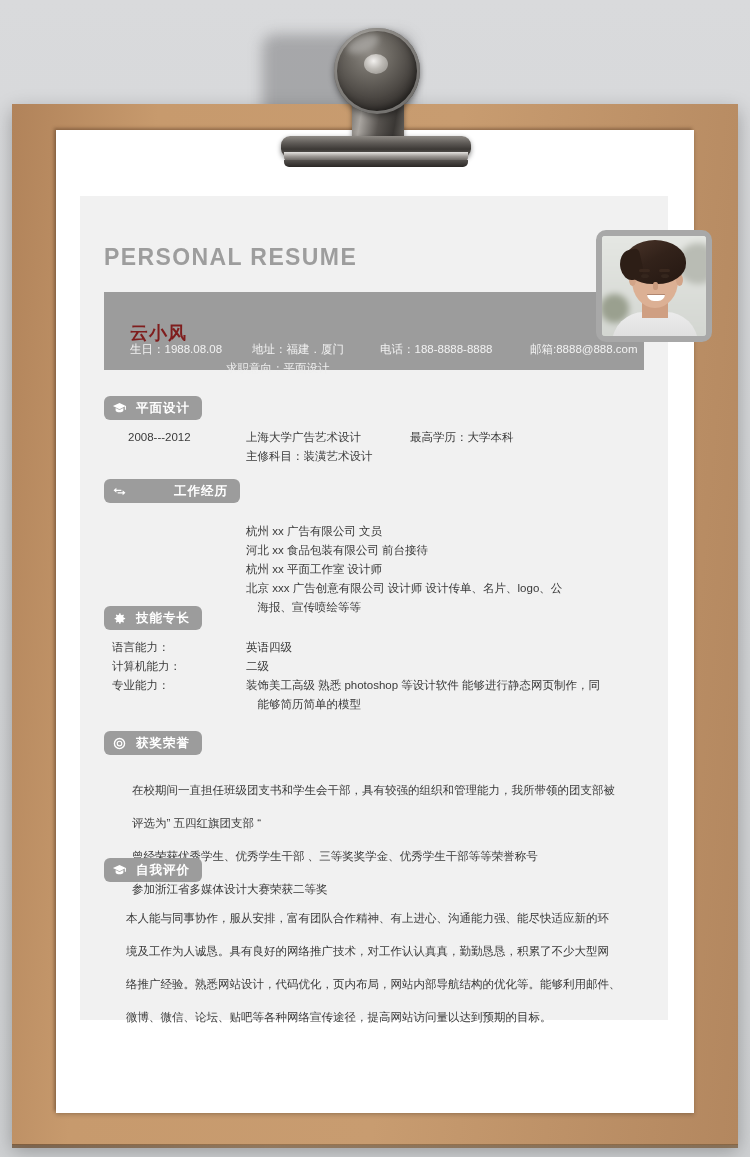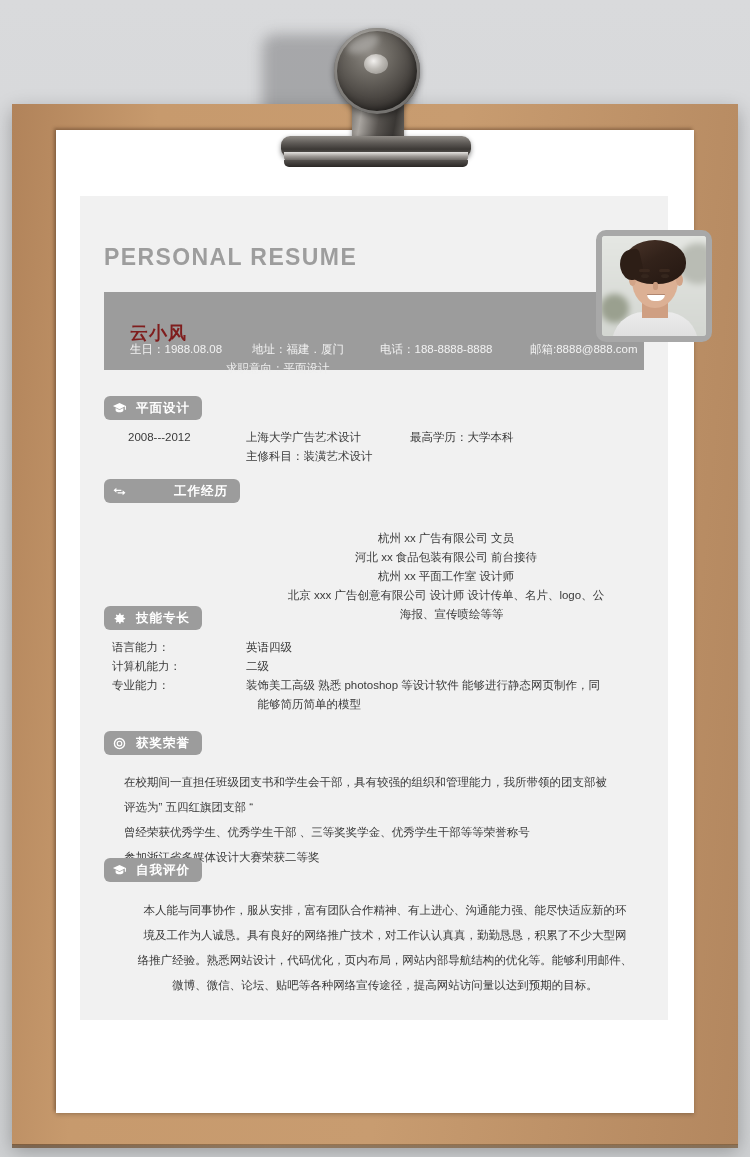--- a/index.html
+++ b/index.html
@@ -171,21 +171,21 @@
   }
   .sec-head .ico{width:15px;height:15px;margin-right:9px;display:inline-block;position:relative;}
   .sec-head .lbl{font-size:12.5px;font-weight:bold;color:#ffffff;letter-spacing:1px;}
 
   
   .ico svg{display:block;width:15px;height:15px;fill:#ffffff;}
 
   
   .blk{position:absolute;font-size:11.5px;color:#3a3a3a;line-height:19px;}
   .para{position:absolute;font-size:11.5px;color:#3a3a3a;line-height:21px;}
-  .para p{margin:4px;}
+  .para p{margin:12px;}
 </style>
 </head>
 <body>
 
 <div class="wall"></div>
 
 <div class="clip-wrap">
   <div class="clip-shadow"></div>
   <div class="clip-bar-shadow"></div>
 </div>
@@ -256,21 +256,21 @@
   </div>
 
   <div class="sec-head" style="top:283px;gap:38px;">
     <span class="ico">
       <svg viewBox="0 0 24 24">
           <path d="M7 6 2.5 10 7 14v-3h8V9H7V6Zm10 4v3H9v2h8v3l4.5-4L17 10Z"></path>
         </svg>
     </span>
     <span class="lbl">工作经历</span>
   </div>
-  <div class="blk" style="left:166px;top:333px;width:400px;text-align:center;">
+  <div class="blk" style="left:166px;top:326px;width:400px;">
     <div>杭州 xx 广告有限公司  文员</div>
     <div>河北 xx 食品包装有限公司  前台接待</div>
     <div>杭州 xx 平面工作室  设计师</div>
     <div>北京 xxx 广告创意有限公司  设计师  设计传单、名片、logo、公</div>
     <div>　海报、宣传喷绘等等</div>
   </div>
 
   <div class="sec-head" style="top:410px;">
     <span class="ico">
       <svg viewBox="0 0 24 24">
@@ -307,20 +307,20 @@
   </div>
 
   <div class="sec-head" style="top:662px;">
     <span class="ico">
       <svg viewBox="0 0 24 24">
           <path d="M12 3 1.5 8 12 13l8.5-4.05V14h1.8V8L12 3Zm-6.2 8.1V15c0 1.7 2.8 3 6.2 3s6.2-1.3 6.2-3v-3.9L12 14.3l-6.2-3.2Z"></path>
         </svg>
     </span>
     <span class="lbl">自我评价</span>
   </div>
-  <div class="para" style="left:40px;top:700px;width:530px;text-align:center;">
+  <div class="para" style="left:34px;top:700px;width:530px;">
     <p>本人能与同事协作，服从安排，富有团队合作精神、有上进心、沟通能力强、能尽快适应新的环</p>
     <p>境及工作为人诚恳。具有良好的网络推广技术，对工作认认真真，勤勤恳恳，积累了不少大型网</p>
     <p>络推广经验。熟悉网站设计，代码优化，页内布局，网站内部导航结构的优化等。能够利用邮件、</p>
     <p>微博、微信、论坛、贴吧等各种网络宣传途径，提高网站访问量以达到预期的目标。</p>
   </div>
 
 </div>
 
 </body></html>

